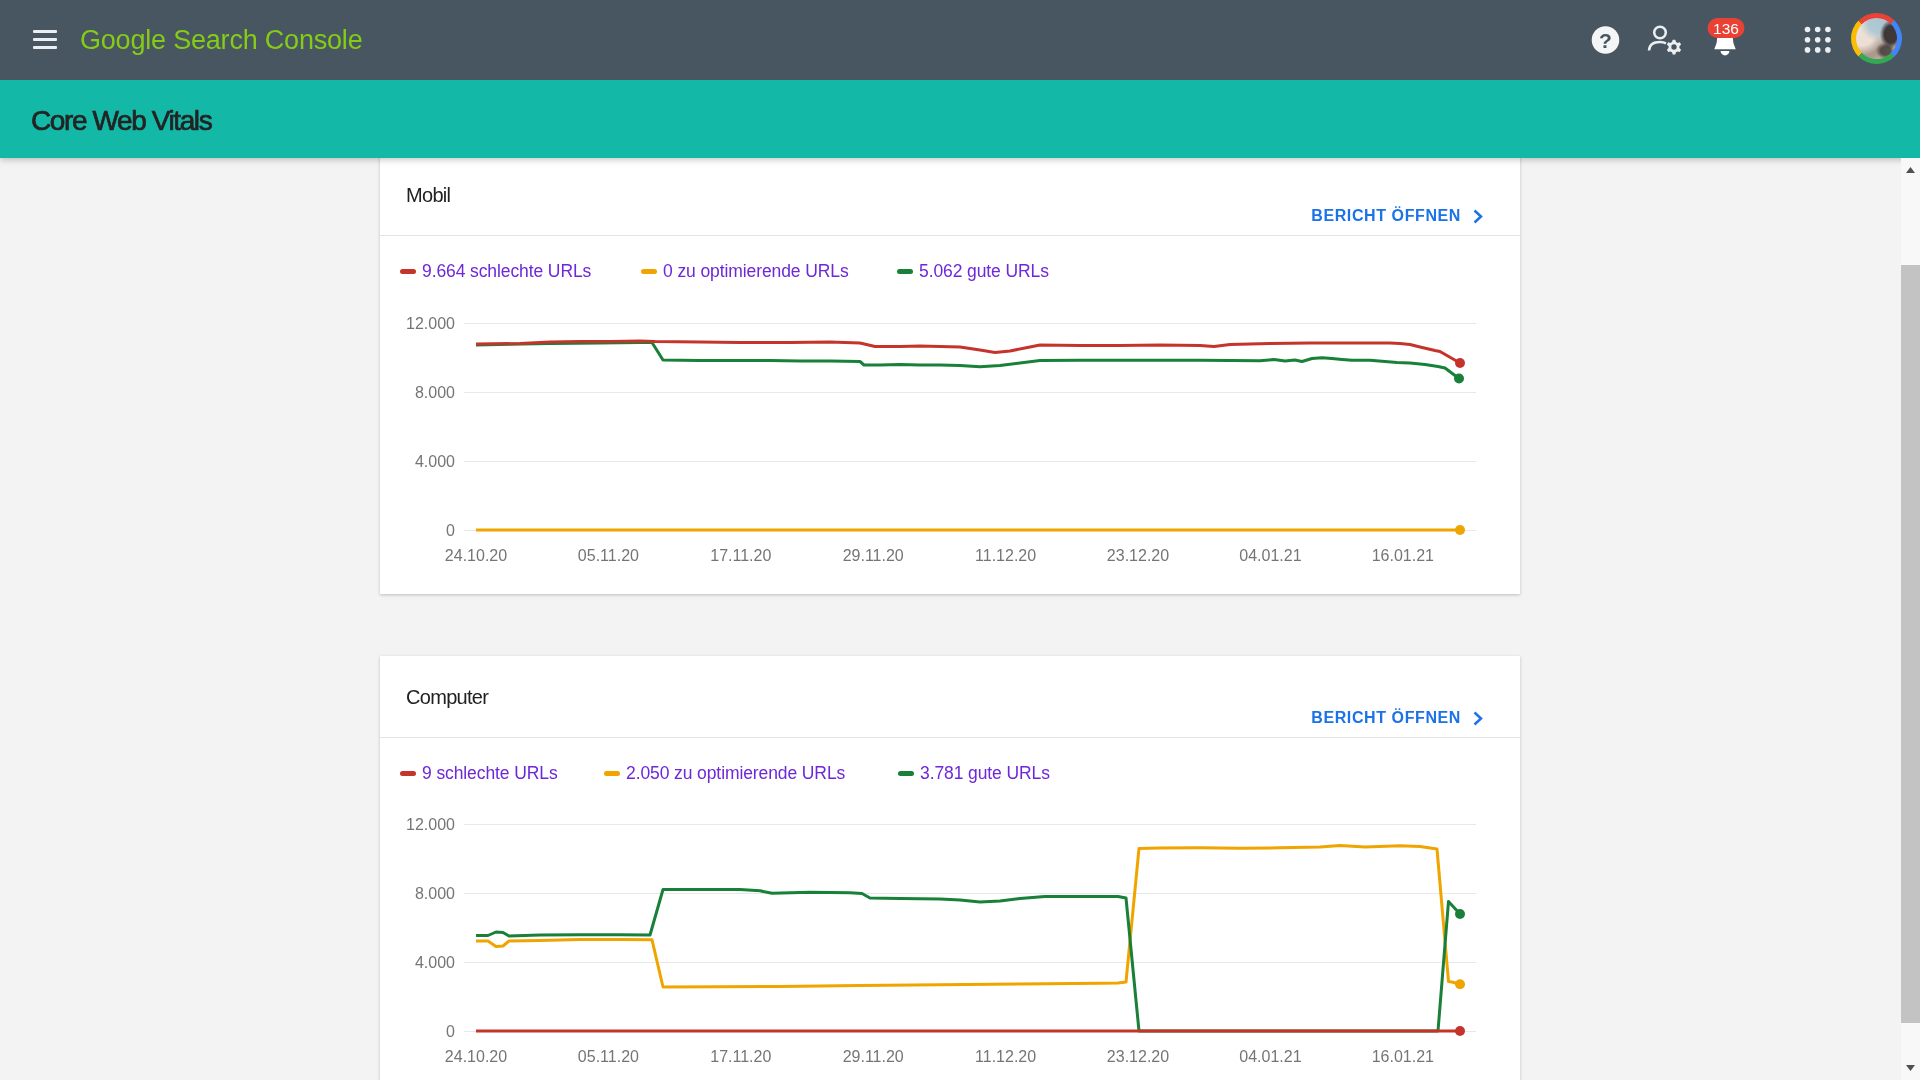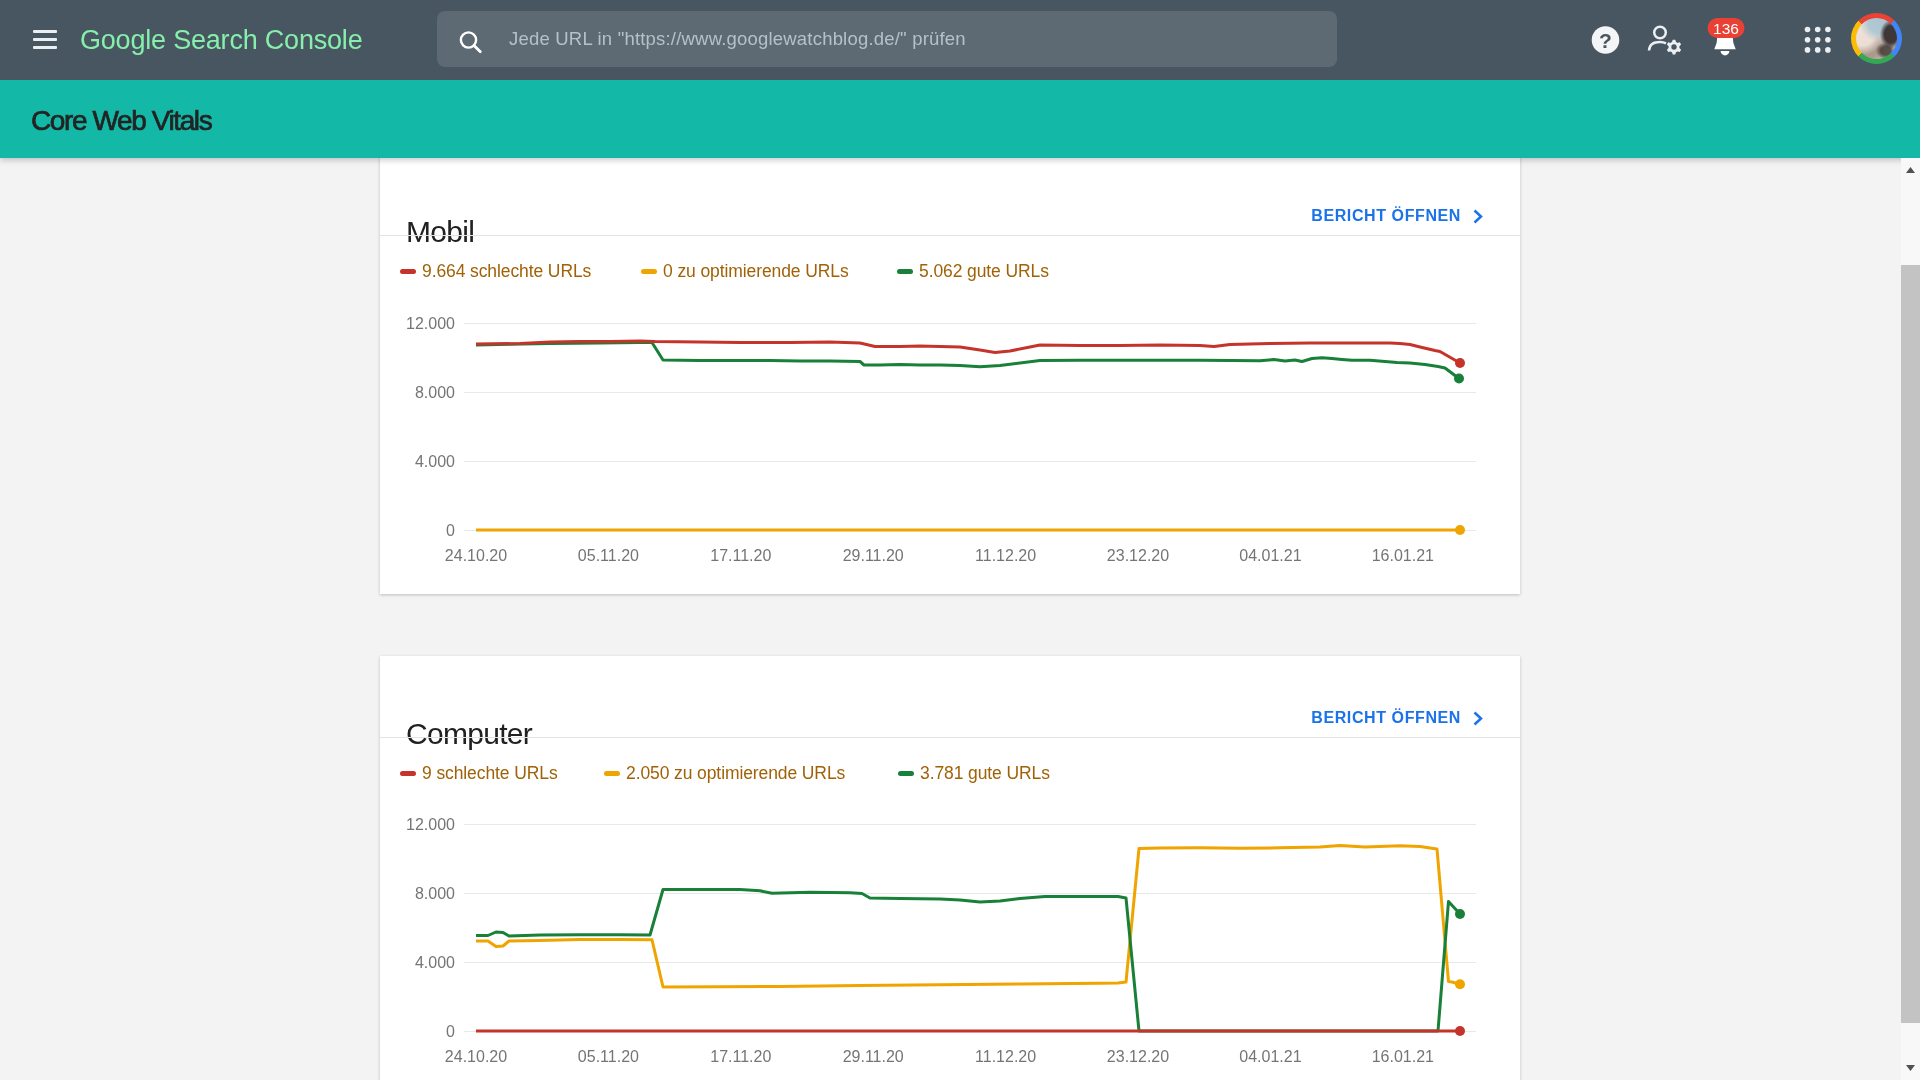--- a/index.html
+++ b/index.html
@@ -2,59 +2,52 @@
 <html><head>
 <meta charset="utf-8">
 <style>
   * { margin:0; padding:0; box-sizing:border-box; }
   html,body { width:1920px; height:1080px; overflow:hidden; }
   body { font-family:"Liberation Sans", sans-serif; background:#f3f3f3; position:relative; }
   
   .appbar { position:absolute; left:0; top:0; width:1920px; height:80px; background:#475661; z-index:30; }
   .burger { position:absolute; left:33px; top:30px; width:24px; height:20px; }
   .burger div { position:absolute; left:0; width:24px; height:3px; background:#eceff1; border-radius:1px; }
-  .logo { position:absolute; left:80px; top:0; height:80px; line-height:80px; font-size:27px; color:#86efac; letter-spacing:-0.2px; }
+  .logo { position:absolute; left:80px; top:0; height:80px; line-height:80px; font-size:27px; color:#84cc16; letter-spacing:-0.2px; }
   .sbox { position:absolute; left:437px; top:11px; width:900px; height:56px; background:#5d6a74; border-radius:8px; }
   .sph { position:absolute; left:72px; top:0; height:56px; line-height:56px; font-size:18.5px; color:#b6c0c6; letter-spacing:0.2px; }
   .sicon { position:absolute; left:22px; top:10px; }
   .ticons { position:absolute; right:0; top:0; height:80px; }
   
   .pagehead { position:absolute; left:0; top:80px; width:1920px; height:78px; background:#14b8a6; z-index:20; box-shadow:0 2px 6px rgba(0,0,0,0.22); }
   .pagehead h1 { position:absolute; left:31px; top:2px; height:78px; line-height:78px; font-size:28px; font-weight:400; letter-spacing:-1.4px; color:#232323; -webkit-text-stroke:0.7px #232323; }
   
   .card { position:absolute; left:380px; width:1140px; height:440px; background:#ffffff; box-shadow:0 1px 3px rgba(0,0,0,0.22); }
   .card.mobil { top:154px; }
   .card.comp { top:656px; }
-  .ctitle { position:absolute; left:26px; top:25px; font-size:30px; color:#212121; letter-spacing:-0.7px; line-height:32px;margin-top:37px; }
+  .ctitle { position:absolute; left:26px; top:25px; font-size:20px; color:#212121; letter-spacing:-0.7px; line-height:32px; }
   .copen { position:absolute; right:35px; top:35px; font-size:16px; font-weight:bold; color:#1a73e8; letter-spacing:0.6px;margin-top:18px; }
   .copen svg { vertical-align:-3px; margin-left:10px; }
   .cdivider { position:absolute; left:0; top:81px; width:1140px; height:1px; background:#e3e3e3; }
   .legend { position:absolute; left:20px; top:108px; height:18px; }
   .litem { position:absolute; top:0; height:18px; }
   .lmark { position:absolute; left:0; top:7px; width:16px; height:5px; border-radius:2.5px; }
-  .ltext { position:absolute; left:22px; top:0; font-size:17.5px; line-height:18px; color:#a16207; white-space:nowrap; letter-spacing:-0.1px;text-align:center; }
+  .ltext { position:absolute; left:22px; top:0; font-size:17.5px; line-height:18px; color:#6d28d9; white-space:nowrap; letter-spacing:-0.1px;text-align:center; }
   .chart { position:absolute; left:0; top:0; }
 </style>
 </head>
 <body>
 
 <div class="appbar">
   <div class="burger">
       <div style="top:0"></div>
       <div style="top:8px"></div>
       <div style="top:16px"></div>
     </div>
   <div class="logo">Google Search Console</div>
-  <div class="sbox">
-    <svg class="sicon" width="32" height="32" viewBox="0 0 32 32" style="left:17px;top:14px;">
-      <circle cx="14.5" cy="15" r="7.6" fill="none" stroke="#ffffff" stroke-width="2.4"></circle>
-      <line x1="20" y1="20.5" x2="26.3" y2="26.8" stroke="#ffffff" stroke-width="2.8" stroke-linecap="round"></line>
-    </svg>
-    <div class="sph">Jede URL in "https://www.googlewatchblog.de/" prüfen</div>
-  </div>
   <svg class="ticons" width="340" height="80" viewBox="0 0 340 80">
 
     <circle cx="25.5" cy="40" r="13.8" fill="#f3f5f6"></circle>
     <text x="25.5" y="47.5" font-size="21" font-weight="bold" fill="#475661" text-anchor="middle" font-family="Liberation Sans">?</text>
 
     <g stroke="#eceff1" fill="none" stroke-width="2.5">
       <circle cx="80" cy="32.5" r="5.8"></circle>
       <path d="M 69 50.5 Q 69.5 42 80 42 Q 83.5 42 86 43.4"></path>
     </g>
     <g fill="#eceff1">

